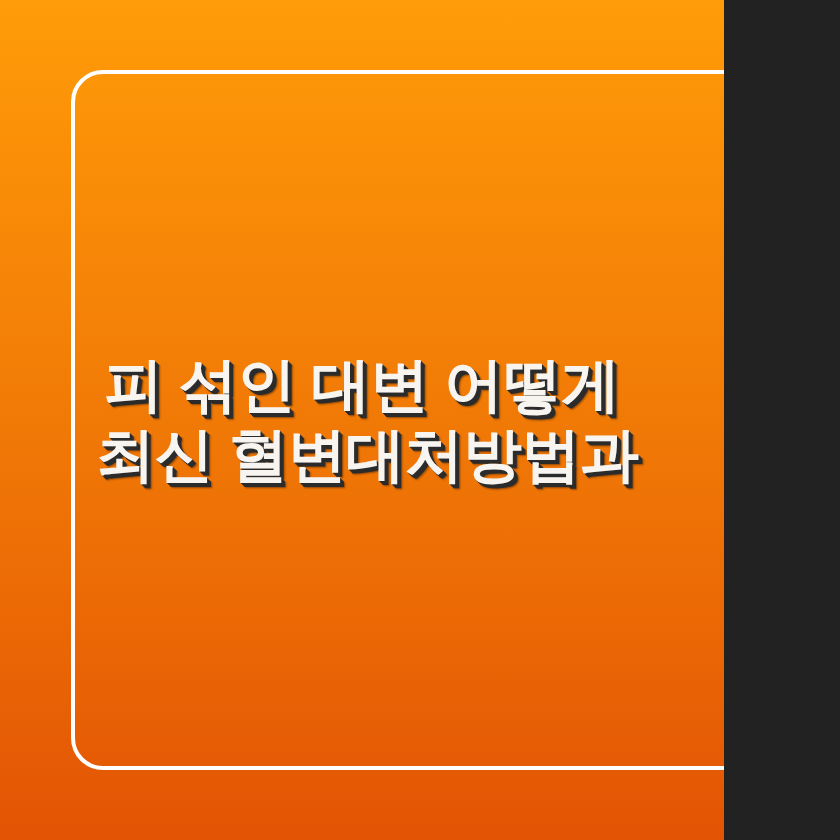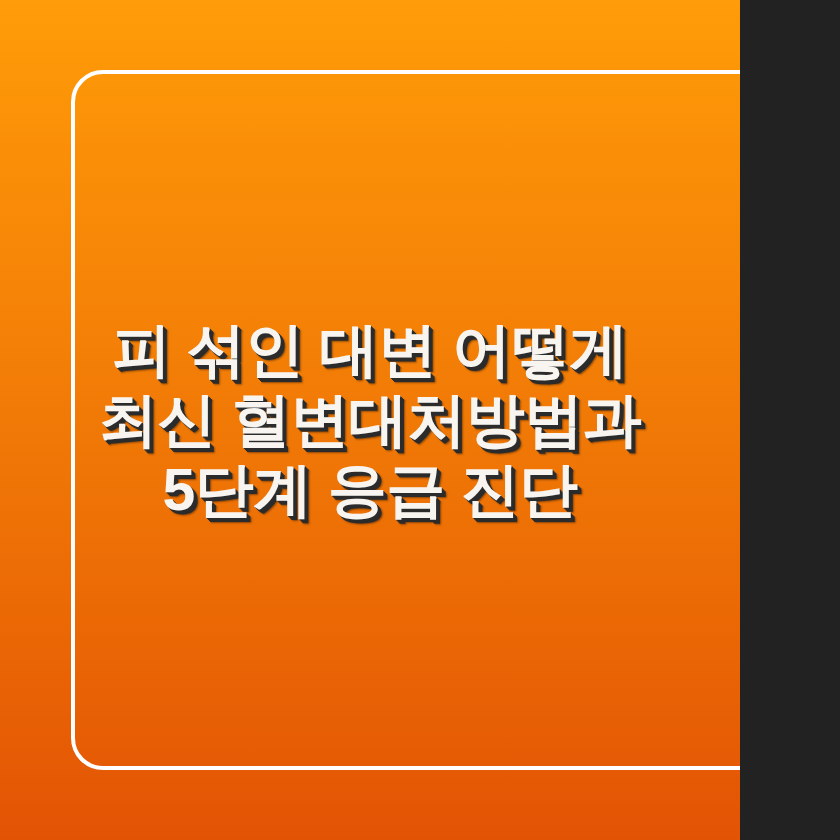--- a/index.html
+++ b/index.html
@@ -19,21 +19,20 @@
     background-image: linear-gradient(
       180deg,
       #ff9c08 0%,
       #fa8f07 18%,
       #f58207 38%,
       #f07806 52%,
       #ec6b05 70%,
       #e75f05 86%,
       #e35304 100%
     );
-    padding-left: 16px;
   }
 
   
   #frame {
     position: absolute;
     left: 71px;
     top: 70px;
     width: 699px;
     height: 700px;
     box-sizing: border-box;
@@ -78,16 +77,15 @@
 </head>
 <body>
 
 <div id="stage">
 
   <div id="frame"></div>
 
   <div id="headline">
     <span class="line">피 섞인 대변 어떻게</span>
     <span class="line">최신 혈변대처방법과</span>
-    <span class="line">5단계 응급 진단</span>
   </div>
 
 </div>
 
 </body></html>

